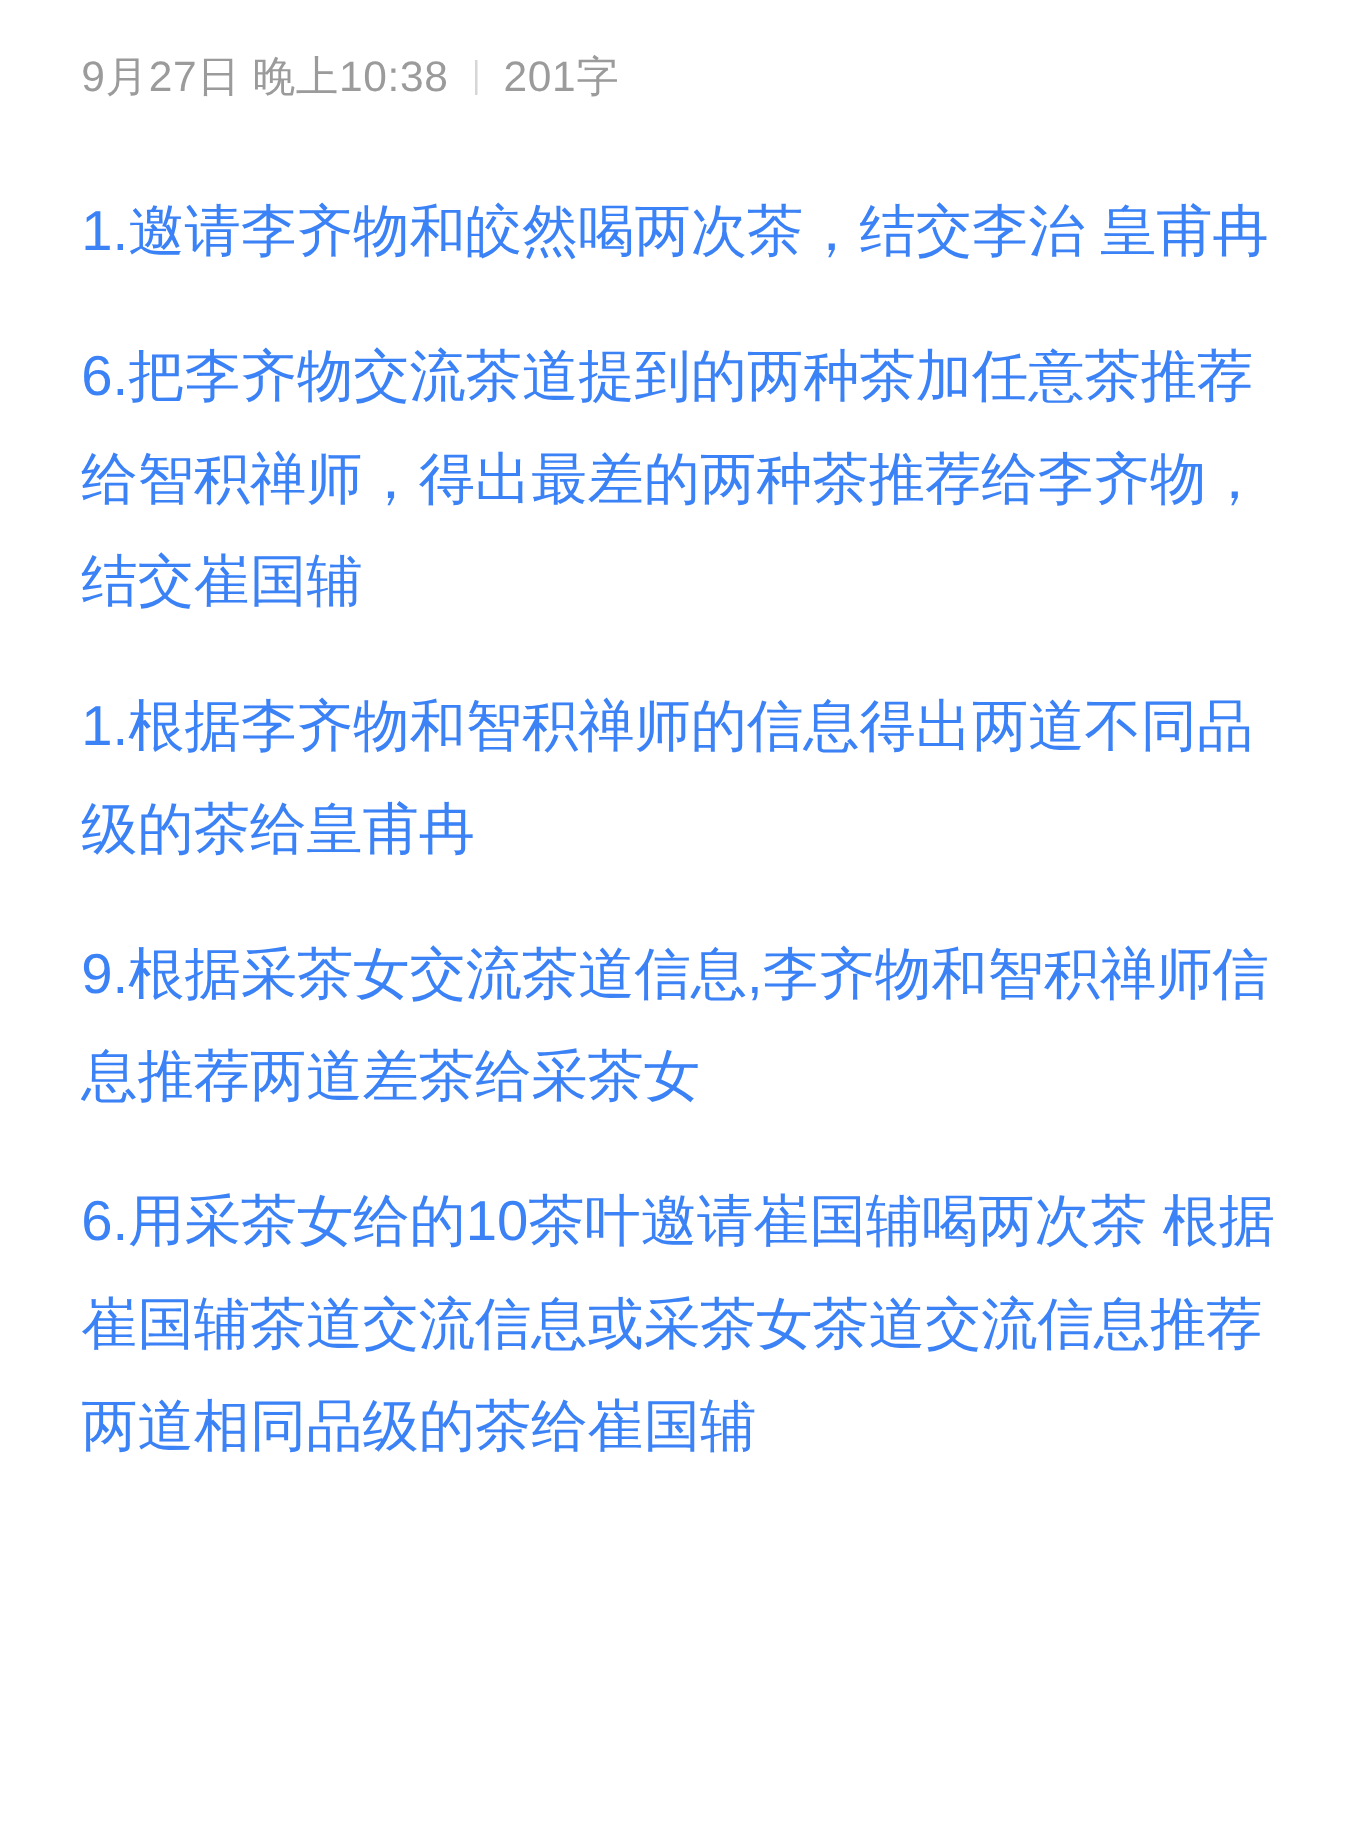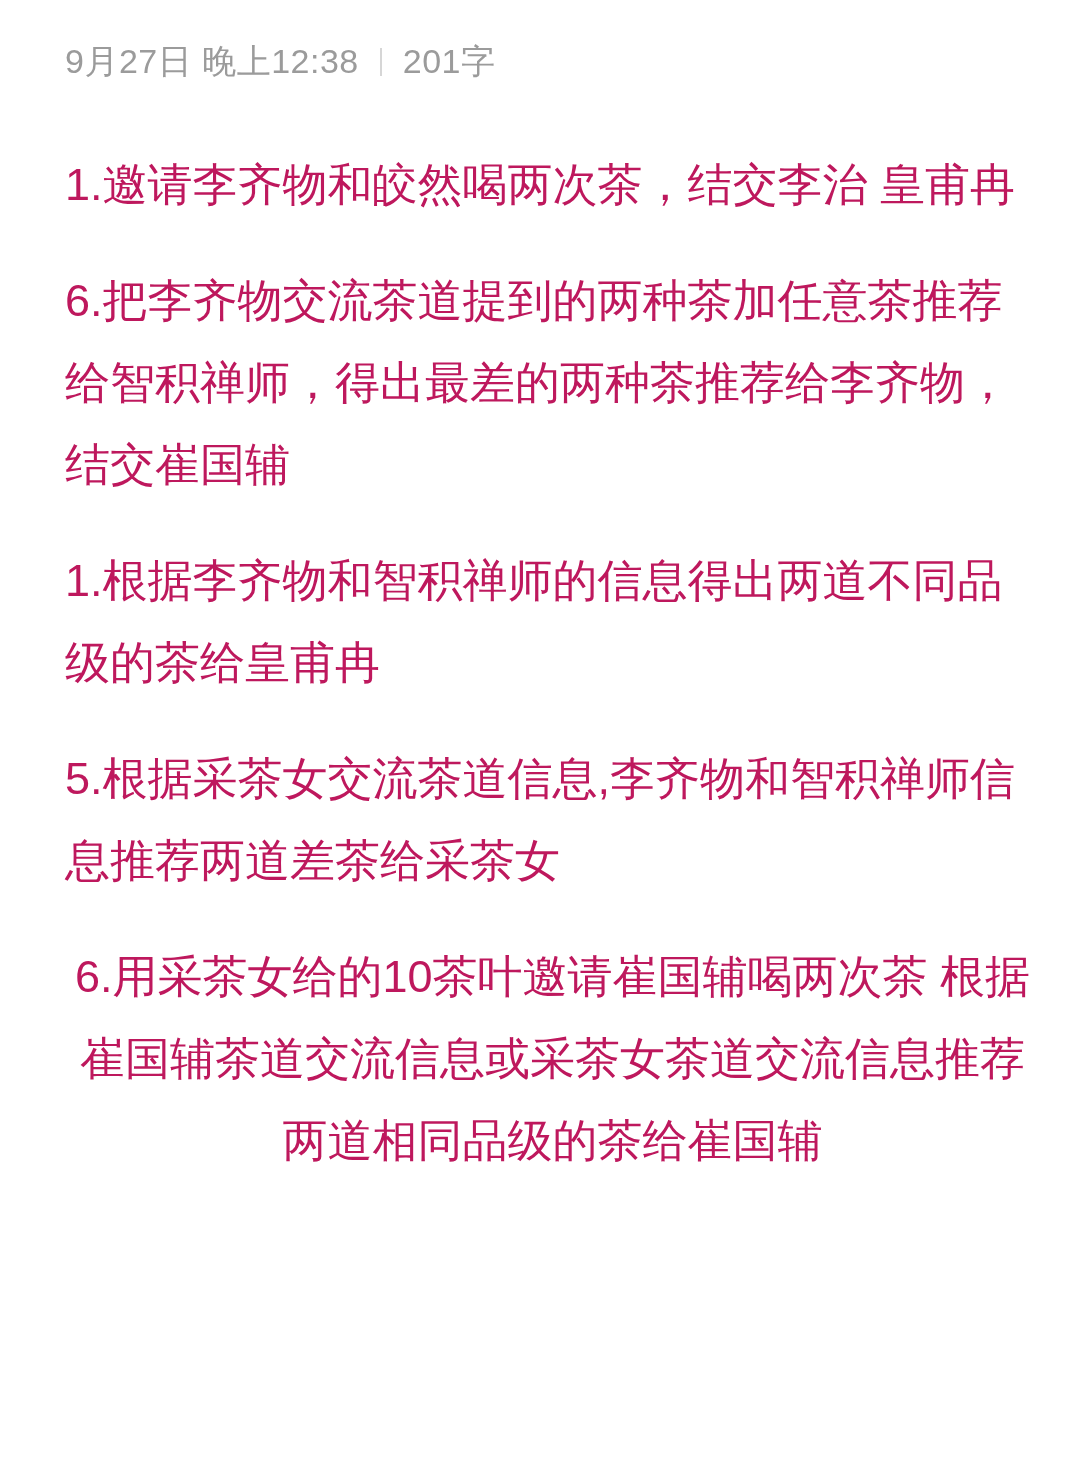--- a/index.html
+++ b/index.html
@@ -31,43 +31,42 @@
     height: 28px;
     background: #d6d6d6;
     margin: 0 21px;
     flex: 0 0 auto;
   }
   .note-body {
     margin-top: 60px;
     width: 975px;
     font-size: 45px;
     line-height: 82px;
-    color: #be185d;
+    color: #3b82f6;
     word-break: normal;
   }
   .note-body p {
     margin: 0 0 34px 0;
   }
   .note-body p:last-child {
     margin-bottom: 0;
-    text-align: center;
   }
 </style>
 </head>
 <body>
 
 <div class="page">
 
   <div class="note-meta">
-    <span>9月27日 晚上12:38</span>
+    <span>9月27日 晚上10:38</span>
     <span class="meta-divider"></span>
     <span>201字</span>
   </div>
 
   <div class="note-body">
     <p>1.邀请李齐物和皎然喝两次茶，结交李治 皇甫冉</p>
     <p>6.把李齐物交流茶道提到的两种茶加任意茶推荐给智积禅师，得出最差的两种茶推荐给李齐物，结交崔国辅</p>
     <p>1.根据李齐物和智积禅师的信息得出两道不同品级的茶给皇甫冉</p>
-    <p>5.根据采茶女交流茶道信息,李齐物和智积禅师信息推荐两道差茶给采茶女</p>
+    <p>9.根据采茶女交流茶道信息,李齐物和智积禅师信息推荐两道差茶给采茶女</p>
     <p>6.用采茶女给的10茶叶邀请崔国辅喝两次茶 根据崔国辅茶道交流信息或采茶女茶道交流信息推荐两道相同品级的茶给崔国辅</p>
   </div>
 
 </div>
 
 </body></html>

